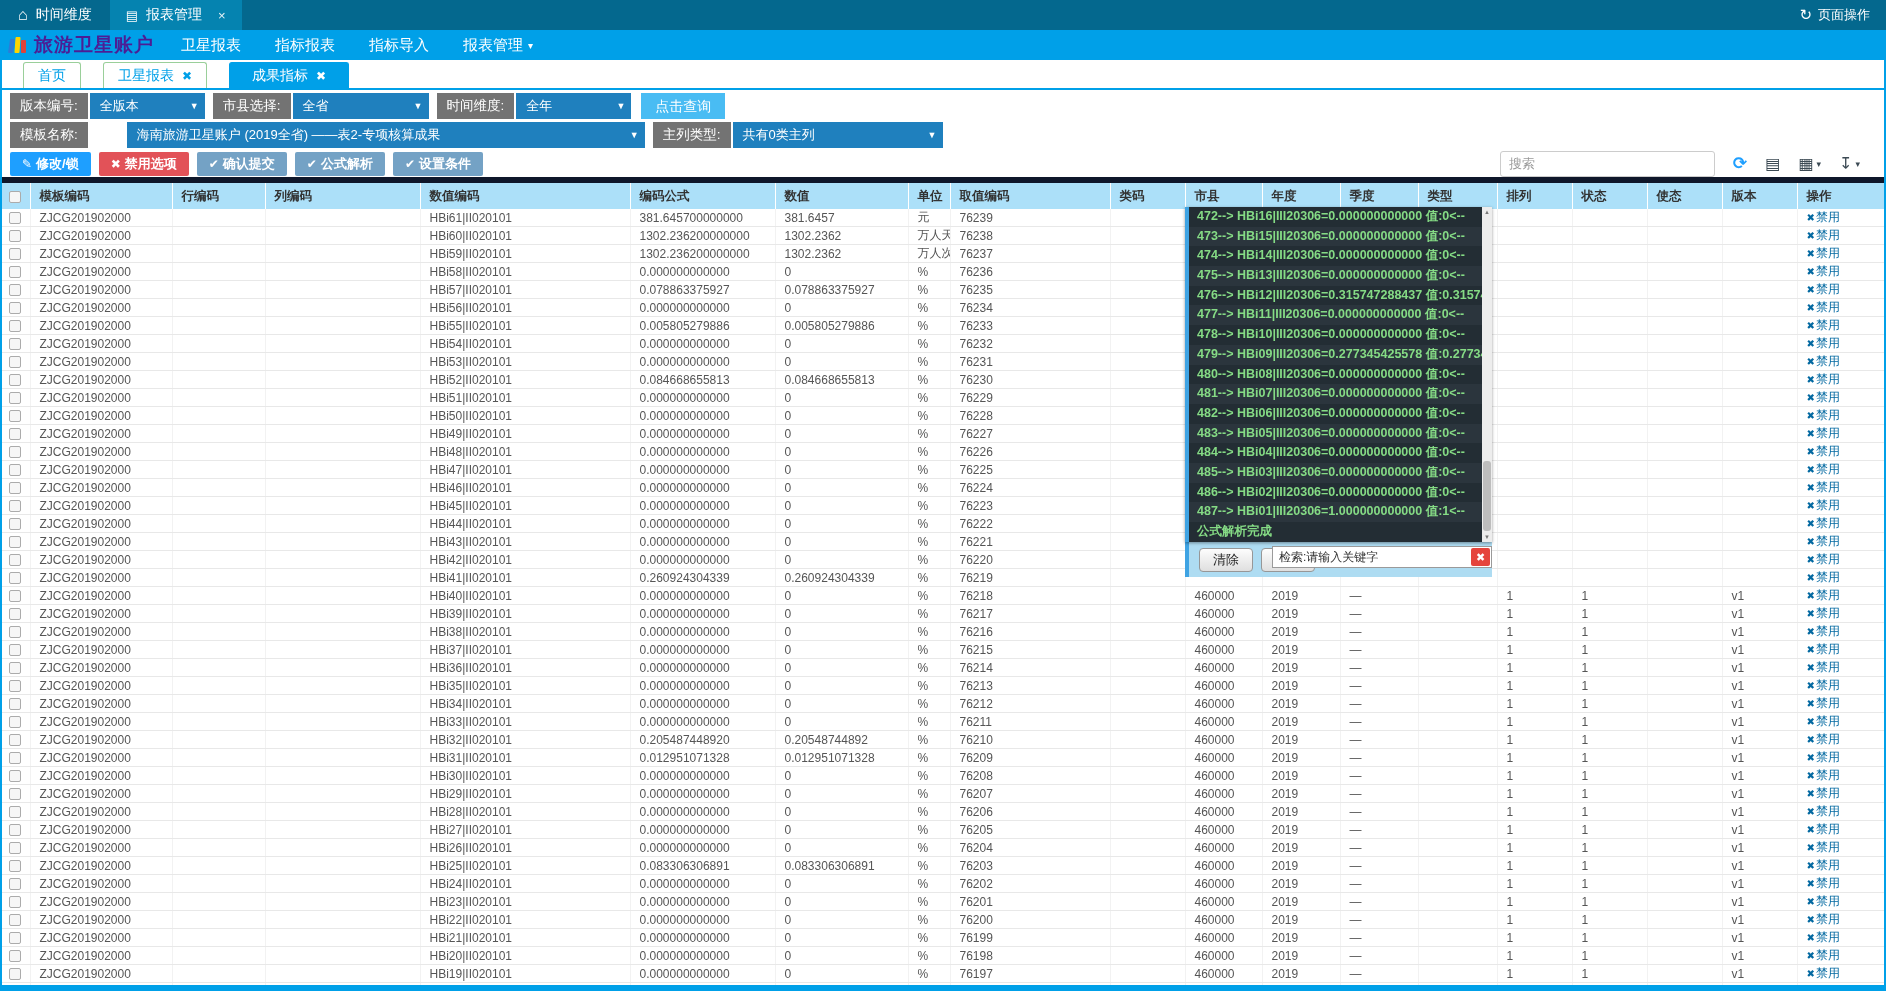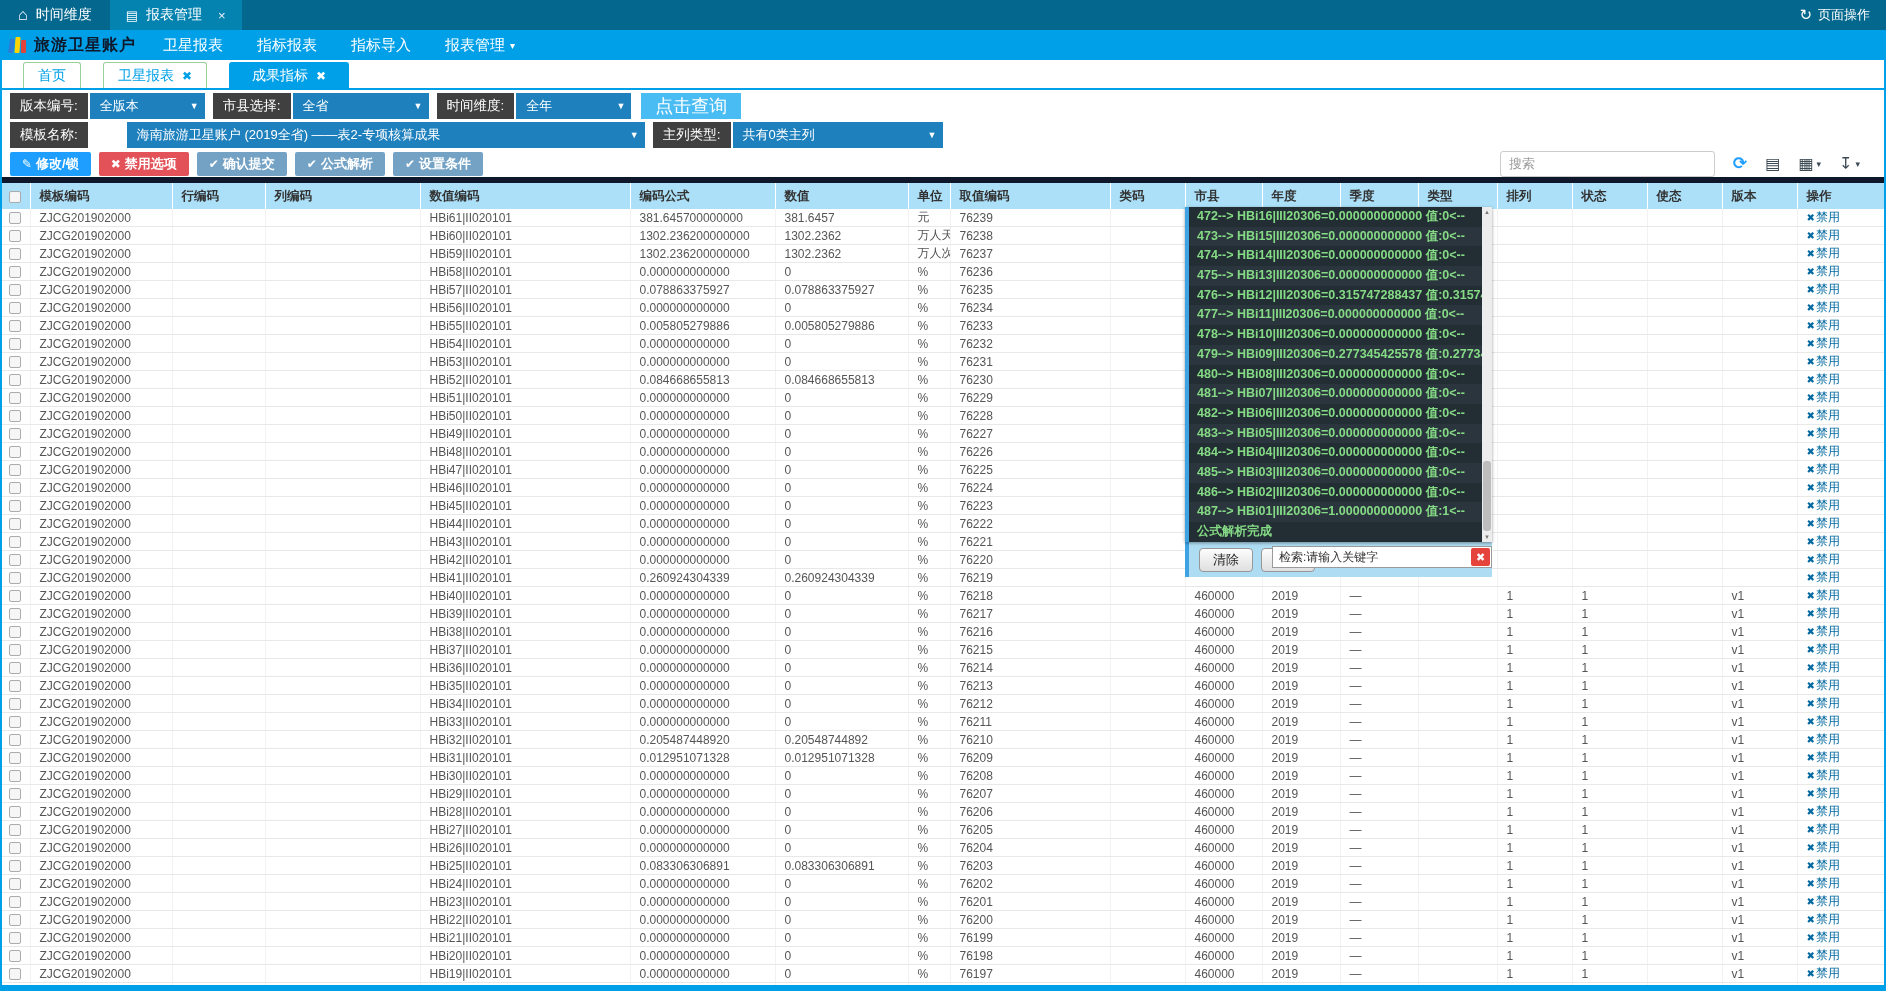--- a/index.html
+++ b/index.html
@@ -18,38 +18,38 @@
   .tb-ops .oicon { font-size:15px; }
 
   
   .menubar { position:absolute; left:0; top:30px; width:100%; height:30px; background:#00A0E8; display:flex; align-items:center; color:#fff; }
   .brand { display:flex; align-items:center; gap:6px; padding:0 10px 0 8px; }
   .brand-logo { position:relative; width:20px; height:18px; display:inline-block; }
   .brand-logo i { position:absolute; bottom:1px; width:5px; border-radius:1px; }
   .brand-logo i:nth-child(1){ left:1px;  height:14px; background:#2E7BD6; transform:skewX(-8deg); }
   .brand-logo i:nth-child(2){ left:7px;  height:16px; background:#FFD400; transform:skewX(-4deg); }
   .brand-logo i:nth-child(3){ left:13px; height:13px; background:#E04338; }
-  .brand-text { color:#0f172a; font-weight:bold; font-size:16px; letter-spacing:1px; }
+  .brand-text { color:#4c1d95; font-weight:bold; font-size:19px; letter-spacing:1px; }
   .menu-item { padding:0 17px; font-size:15px; cursor:pointer; display:flex; align-items:center; gap:5px; height:30px; }
   .menu-item .caret { font-size:10px; }
 
   
   .tabbar { position:absolute; left:0; top:60px; width:100%; height:30px; background:#fff; border-bottom:2px solid #00A0E8; display:flex; align-items:flex-end; padding-left:8px; gap:7px; }
   .ptab { display:flex; align-items:center; gap:8px; height:26px; padding:0 14px; border:1px solid #9ACF9A; border-bottom:none; border-radius:3px 3px 0 0; color:#00A0E8; font-size:14px; background:#fff; cursor:pointer;margin-left:15px; }
   .ptab .pclose { font-size:12px; font-weight:bold; }
   .ptab.active { background:#00A0E8; color:#fff; border-color:#00A0E8; padding:0 22px; }
 
   
   .frow { position:absolute; left:2px; width:1880px; display:flex; align-items:center; }
   .frow1 { top:92px; height:28px; }
   .frow2 { top:121px; height:28px; }
-  .flabel { background:#404040; color:#fff; font-size:13.5px; height:26px; line-height:26px; padding:0 10px; margin-left:8px; white-space:nowrap;text-align:center; }
+  .flabel { background:#737373; color:#fff; font-size:13.5px; height:26px; line-height:26px; padding:0 10px; margin-left:8px; white-space:nowrap;text-align:center; }
   .fselect { position:relative; background:#1F80BE; color:#fff; font-size:13px; height:26px; line-height:26px; padding:0 20px 0 10px; margin-left:2px; white-space:nowrap; overflow:hidden; cursor:pointer; }
   .fcaret { position:absolute; right:6px; top:0; font-size:9px; }
-  .fquery { background:#49BCF3; color:#fff; font-size:18px; height:26px; line-height:26px; padding:0 14px; margin-left:10px; cursor:pointer; }
+  .fquery { background:#49BCF3; color:#fff; font-size:14px; height:26px; line-height:26px; padding:0 14px; margin-left:10px; cursor:pointer; }
   .w-version { width:115px; } .w-county { width:136px; } .w-time { width:115px; }
   .w-template { width:518px;margin-left:39px; } .w-coltype { width:210px; }
 
   
   .toolbar { position:absolute; left:2px; top:150px; width:1880px; height:27px; display:flex; align-items:center; }
   .tbtn { display:flex; align-items:center; gap:4px; color:#fff; font-size:13px; font-weight:bold; height:24px; padding:0 12px; margin-left:8px; border-radius:2px; cursor:pointer; white-space:nowrap; }
   .tbtn .bicon { font-size:12px; }
   .tbtn.blue  { background:#1E9FFF; }
   .tbtn.red   { background:#E25258; }
   .tbtn.steel { background:#74A2C5; }

